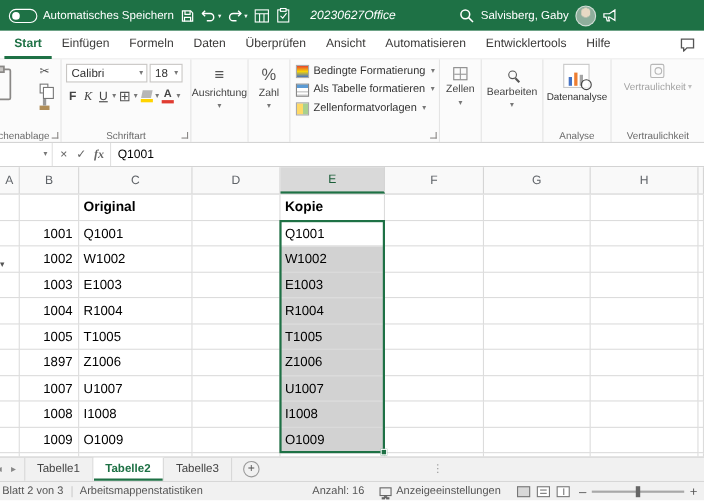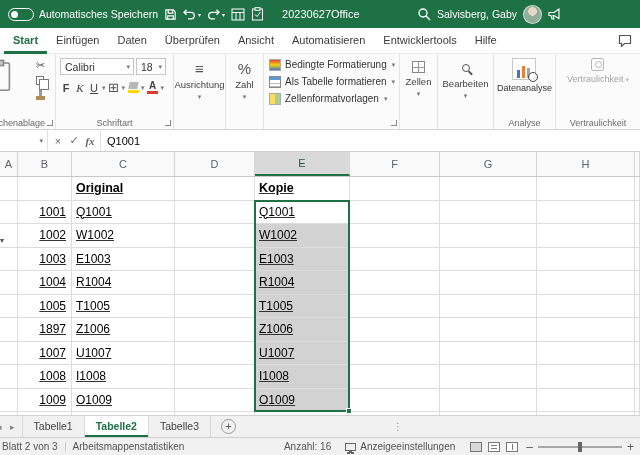--- a/index.html
+++ b/index.html
@@ -8,21 +8,21 @@
   .chev { font-style:normal; font-weight:normal; font-size:7px; color:#777; line-height:7px; }
   .wchev { font-style:normal; font-size:6px; color:rgba(255,255,255,.95); }
 
   
   .titlebar { height:28px; background:#1e7145; display:flex; align-items:center; gap:6px; padding:0 8px; color:#fff; font-size:10.5px; }
   .autosave { display:flex; align-items:center; gap:5px; white-space:nowrap; }
   .toggle { width:26px; height:13px; border:1px solid #fff; border-radius:7px; position:relative; display:inline-block; }
   .knob { position:absolute; left:2px; top:2px; width:7px; height:7px; border-radius:50%; background:#fff; }
   .tbtn { display:flex; align-items:center; gap:2px; }
   .tbtn svg { display:block; }
-  .doc-title { margin-left:12px; font-size:11px; white-space:nowrap; }
+  .doc-title { margin-left:12px; font-size:11px; white-space:nowrap;font-style:italic; }
   .tb-spacer { flex:1; }
   .username { white-space:nowrap; }
   .avatar { width:19px; height:19px; border-radius:50%; flex:none;
             background:radial-gradient(circle at 50% 32%, #e8d9c4 0 29%, #8fae9c 31%); border:1px solid rgba(255,255,255,.6); }
   .tb-gap { width:64px; flex:none; }
 
   
   .tabrow { height:26px; background:#fff; display:flex; align-items:center; padding-left:4px; position:relative; border-bottom:1px solid #ececec; }
   .rtab { padding:0 9px; font-size:11px; color:#3b3a39; line-height:25px; height:26px; white-space:nowrap; }
   .rtab.active { color:#1e7145; font-weight:bold; box-shadow:inset 0 -3px 0 #1e7145; }
@@ -92,21 +92,21 @@
   .fbtns { display:flex; align-items:center; border-right:1px solid #e1e1e1; padding:0 2px; }
   .fbtns > span { width:16px; text-align:center; color:#666; font-size:11px; }
   .fx { font-style:italic; font-family:"Liberation Serif",serif; font-weight:bold; color:#444; }
   .fvalue { flex:1; display:flex; align-items:center; padding-left:6px; font-size:11px; color:#000; }
 
   
   .colheaders { height:25px; display:flex; background:#f9f9f9; border-bottom:1px solid #c9c9c9; }
   .colhdr { border-right:1px solid #d5d5d5; display:flex; align-items:center; justify-content:center; font-size:11px; color:#5f6368; flex:none; }
   .colhdr.selhdr { background:#d9d9d9; border-bottom:2px solid #1e7145; color:#1b5e38; }
   .grid { position:relative; height:238px; overflow:hidden; background:#fff; }
-  .grow { display:flex; height:23.5px;text-decoration:underline; }
+  .grow { display:flex; height:23.5px; }
   .cell { border-right:1px solid #dcdcdc; border-bottom:1px solid #dcdcdc; font-size:12px; line-height:22px; padding-left:4px; white-space:nowrap; color:#000; flex:none; overflow:hidden; }
   .cell.num { text-align:right; padding-right:5px; padding-left:0; }
   .cell.hdrcell { font-weight:bold; font-size:12.5px; }
   .cell.selcell { background:#d2d2d2; }
   .cell.activecell { background:#fff; }
   .sel-overlay { position:absolute; border:2px solid #1e7145; z-index:3; pointer-events:none; }
   .fill-handle { position:absolute; right:-4px; bottom:-4px; width:6px; height:6px; background:#1e7145; border:1px solid #fff; pointer-events:auto; }
   .edge-chev { position:absolute; left:0; top:59px; font-size:8px; color:#555; z-index:2; }
 
   
@@ -196,20 +196,21 @@
         <path d="M1 4.5 v3 h2 l1 3.5 h2 l-1-3.5 h1 l5 3 V1 L6 4.5 H1 z"></path>
       </svg>
   </span>
   <span class="tb-gap"></span>
 </div>
 
 <div class="tabrow">
   <div style="display:flex">
       <span class="rtab active">Start</span>
       <span class="rtab">Einfügen</span>
+      <span class="rtab">Formeln</span>
       <span class="rtab">Daten</span>
       <span class="rtab">Überprüfen</span>
       <span class="rtab">Ansicht</span>
       <span class="rtab">Automatisieren</span>
       <span class="rtab">Entwicklertools</span>
       <span class="rtab">Hilfe</span>
     </div>
   <span class="comment-btn">
     <svg width="14" height="13" viewBox="0 0 14 13" fill="none" stroke="#555" stroke-width="1.2">
         <path d="M1.5 1.5 h11 v8 h-6 l-3 3 v-3 h-2 z"></path>

